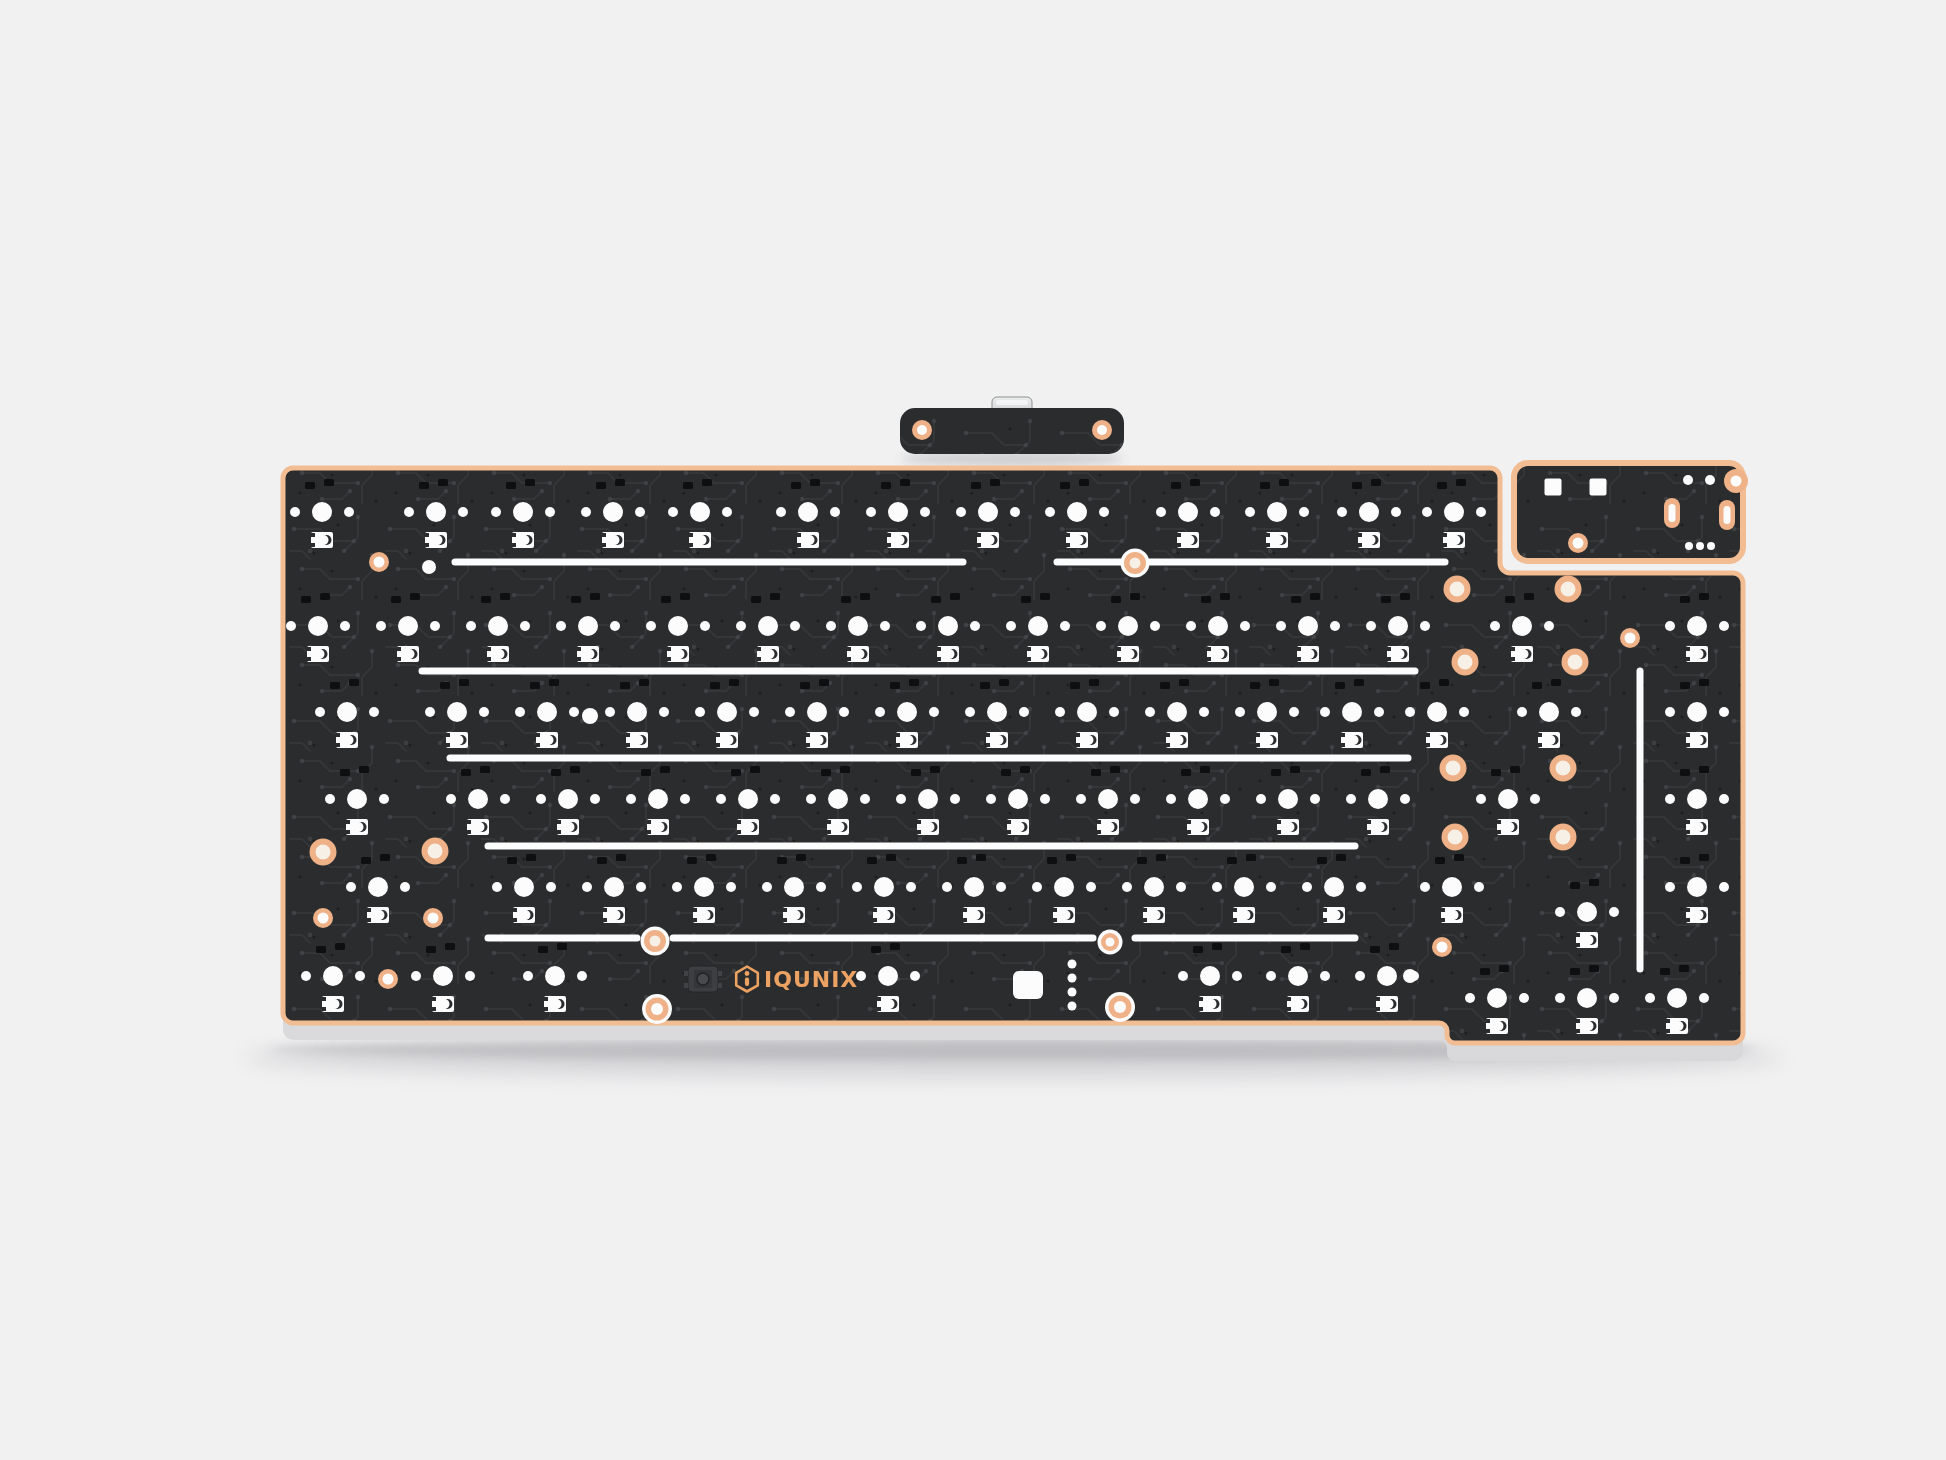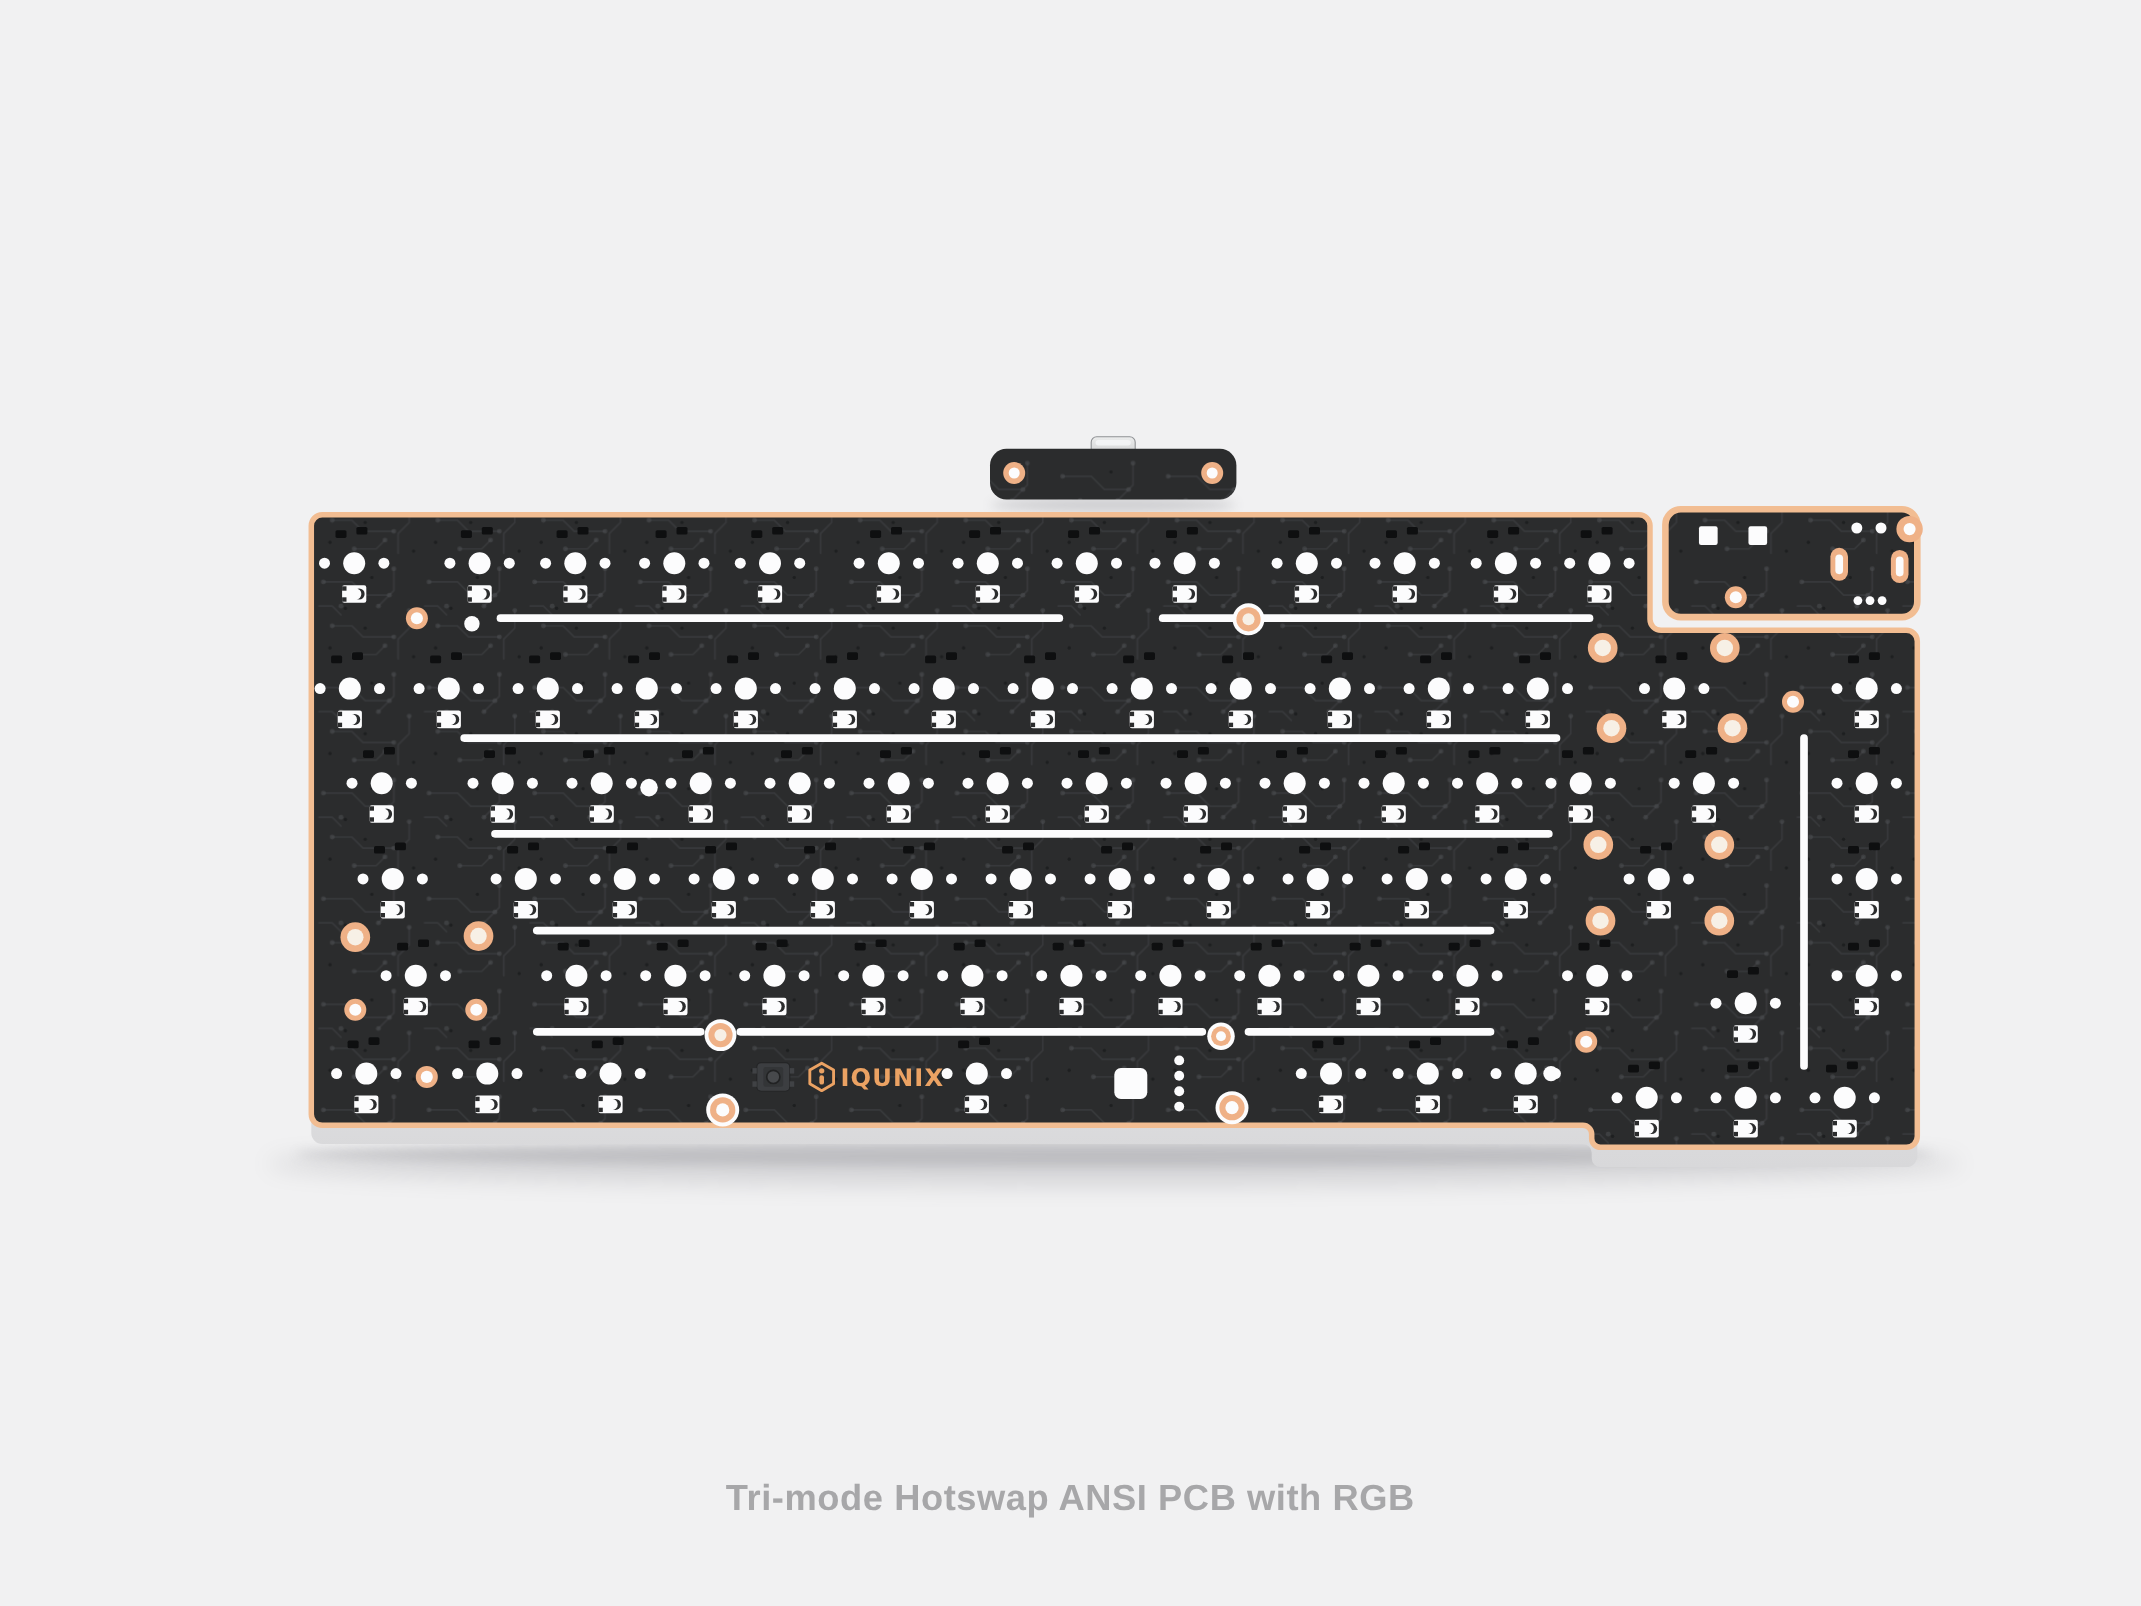--- a/index.html
+++ b/index.html
@@ -1156,14 +1156,13 @@
         <circle cx="1710" cy="449" r="5" fill="#fcfcfd"></circle>
         <rect x="1664" y="467" width="16" height="30" rx="8" fill="#efb187"></rect>
         <rect x="1668.5" y="473" width="7" height="18" rx="3.5" fill="#fcfcfd"></rect>
         <rect x="1719" y="469" width="16" height="30" rx="8" fill="#efb187"></rect>
         <rect x="1723.5" y="475" width="7" height="18" rx="3.5" fill="#fcfcfd"></rect>
         <circle cx="1689" cy="515" r="4" fill="#fcfcfd"></circle>
         <circle cx="1700" cy="515" r="4" fill="#fcfcfd"></circle>
         <circle cx="1711" cy="515" r="4" fill="#fcfcfd"></circle>
       </g>
     </svg>
-  <div id="caption">Tri-mode Hotswap ANSI PCB with RGB</div>
 </div>
 
 </body></html>

